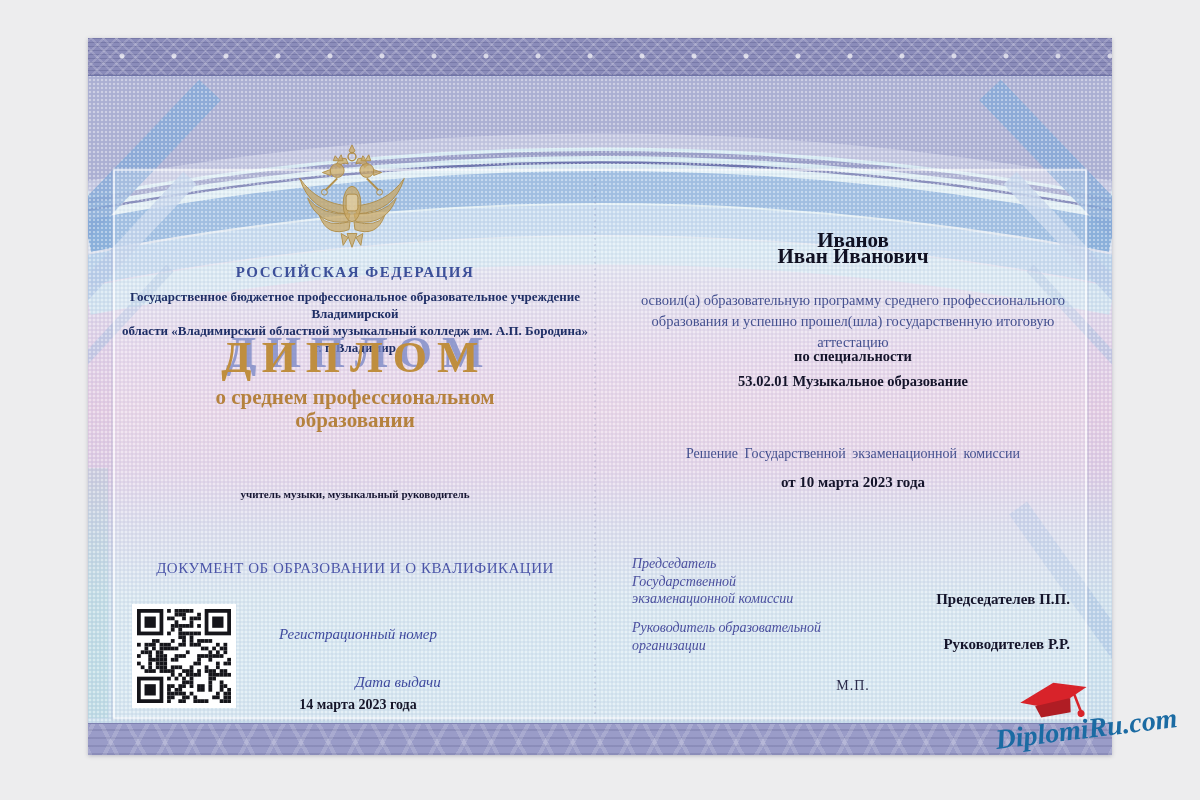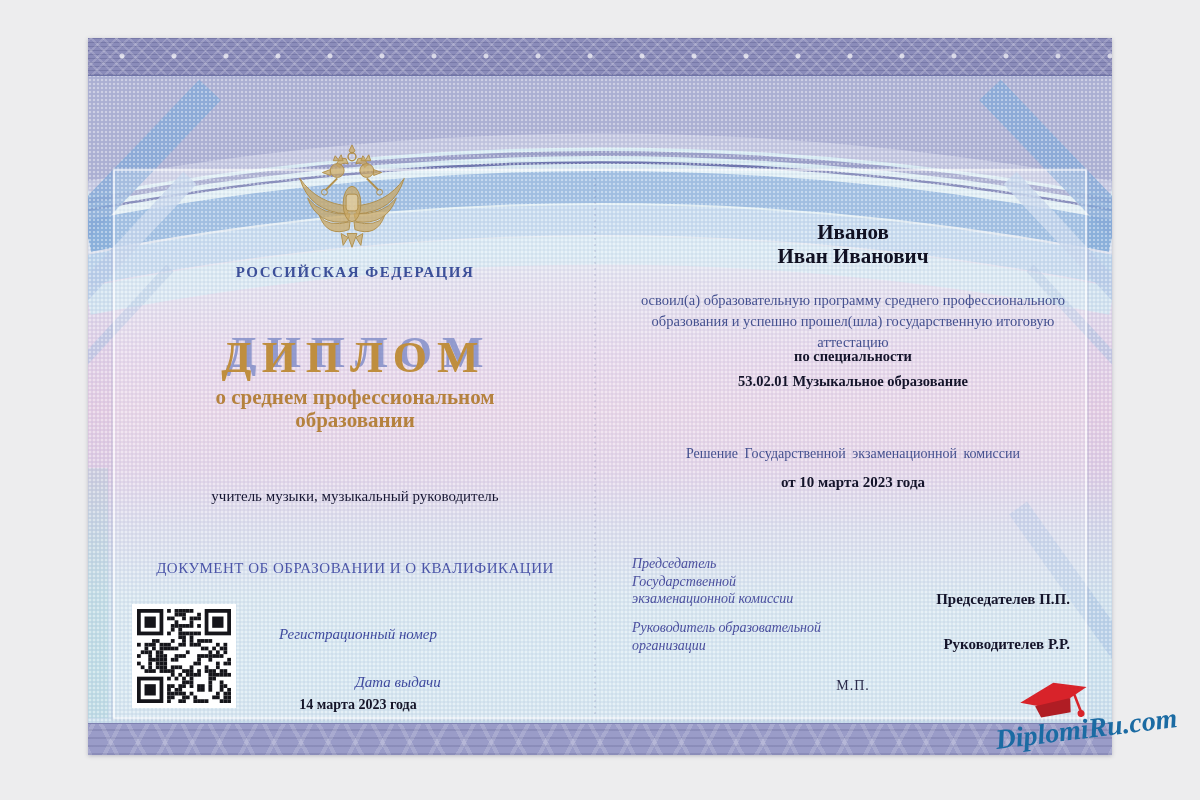--- a/index.html
+++ b/index.html
@@ -51,30 +51,30 @@
   .rcol{left:540px;width:450px;text-align:center;}
   .country{top:226px;font-size:15px;letter-spacing:1.5px;color:#3c4f99;font-weight:600;}
   .inst{top:250px;font-size:13px;line-height:17px;color:#1f2f66;font-weight:600;}
   .diploma-title{
     top:294px;font-size:44px;font-weight:700;letter-spacing:10px;color:#bf8e3f;
     text-shadow:5px -5px 0 rgba(125,138,198,.8);
   }
   .subtitle{font-size:21px;color:#b5823e;font-weight:700;}
   .sub1{top:347px;} .sub2{top:370px;}
   .qual-label{top:401px;font-size:26px;color:#c99b52;}
-  .qual-value{top:450px;font-size:15px;color:#161632;font-weight:400;}
+  .qual-value{top:450px;font-size:11px;color:#161632;font-weight:700;}
   .doc-type{top:522px;font-size:15px;color:#4b55a8;letter-spacing:.5px;}
   .qr{position:absolute;left:44px;top:566px;width:104px;height:104px;background:#fff;
       display:flex;align-items:center;justify-content:center;}
   .regblock{left:120px;width:300px;text-align:center;}
   .script-label{font-style:italic;font-size:15px;color:#3f4a9e;}
   .reg-label{top:588px;} .reg-num{top:611px;font-size:15.5px;font-weight:700;color:#141428;}
   .date-label{top:636px;padding-left:40px;} .date-val{top:659px;font-size:14px;font-weight:700;color:#141428;}
   .statement{top:143px;font-size:14px;color:#44508f;}
-  .surname{top:182px;font-size:21px;color:#101022;font-weight:600;}
+  .surname{top:190px;font-size:21px;color:#101022;font-weight:600;}
   .fullname{top:206px;font-size:21px;color:#101022;font-weight:600;}
   .bodytext{top:252px;left:545px;width:440px;font-size:14.5px;line-height:21px;color:#44508f;text-align:center;}
   .spec-label{top:310px;font-size:14.5px;font-weight:700;color:#14142a;}
   .spec-value{top:335px;font-size:14.5px;font-weight:600;color:#14142a;}
   .commission{top:408px;font-size:14px;color:#44508f;word-spacing:3px;}
   .decision-date{top:436px;font-size:15px;font-weight:700;color:#14142a;}
   .sig-label{position:absolute;left:544px;font-style:italic;font-size:14px;line-height:17.5px;color:#4a4f9e;text-align:left;}
   .chair-label{top:517px;} .head-label{top:581px;}
   .sig-name{position:absolute;right:42px;font-size:15px;font-weight:700;color:#14142a;text-align:right;}
   .chair-name{top:553px;} .head-name{top:598px;}
@@ -148,20 +148,25 @@
       <path d="M54 92 l2 12 l5 -8 z"></path>
       <path d="M76 92 l-2 12 l-5 -8 z"></path>
       <line x1="50" y1="36" x2="38" y2="48" stroke-width="2"></line>
       <line x1="80" y1="36" x2="92" y2="48" stroke-width="2"></line>
       <circle cx="37" cy="50" r="3" fill="none"></circle>
       <circle cx="93" cy="50" r="3" fill="none"></circle>
     </g>
   </svg>
 
   <div class="txt lcol country">РОССИЙСКАЯ ФЕДЕРАЦИЯ</div>
+  <div class="txt lcol inst" style="top:250px">
+    <div>Государственное бюджетное профессиональное образовательное учреждение Владимирской</div>
+    <div>области «Владимирский областной музыкальный колледж им. А.П. Бородина»</div>
+    <div>г. г. Владимир</div>
+  </div>
   <div class="txt lcol diploma-title">ДИПЛОМ</div>
   <div class="txt lcol subtitle sub2">образовании</div>
   <div class="txt lcol subtitle sub1">о среднем профессиональном</div>
   <div class="txt lcol qual-value">учитель музыки, музыкальный руководитель</div>
   <div class="txt lcol doc-type">ДОКУМЕНТ ОБ ОБРАЗОВАНИИ И О КВАЛИФИКАЦИИ</div>
 
   <div class="qr" id="qrbox">
       <svg width="94" height="94" viewBox="0 0 100 100">
         <rect width="100%" height="100%" fill="#fff"></rect>
         <rect x="32" y="0" width="4" height="4" fill="#15151a"></rect>

